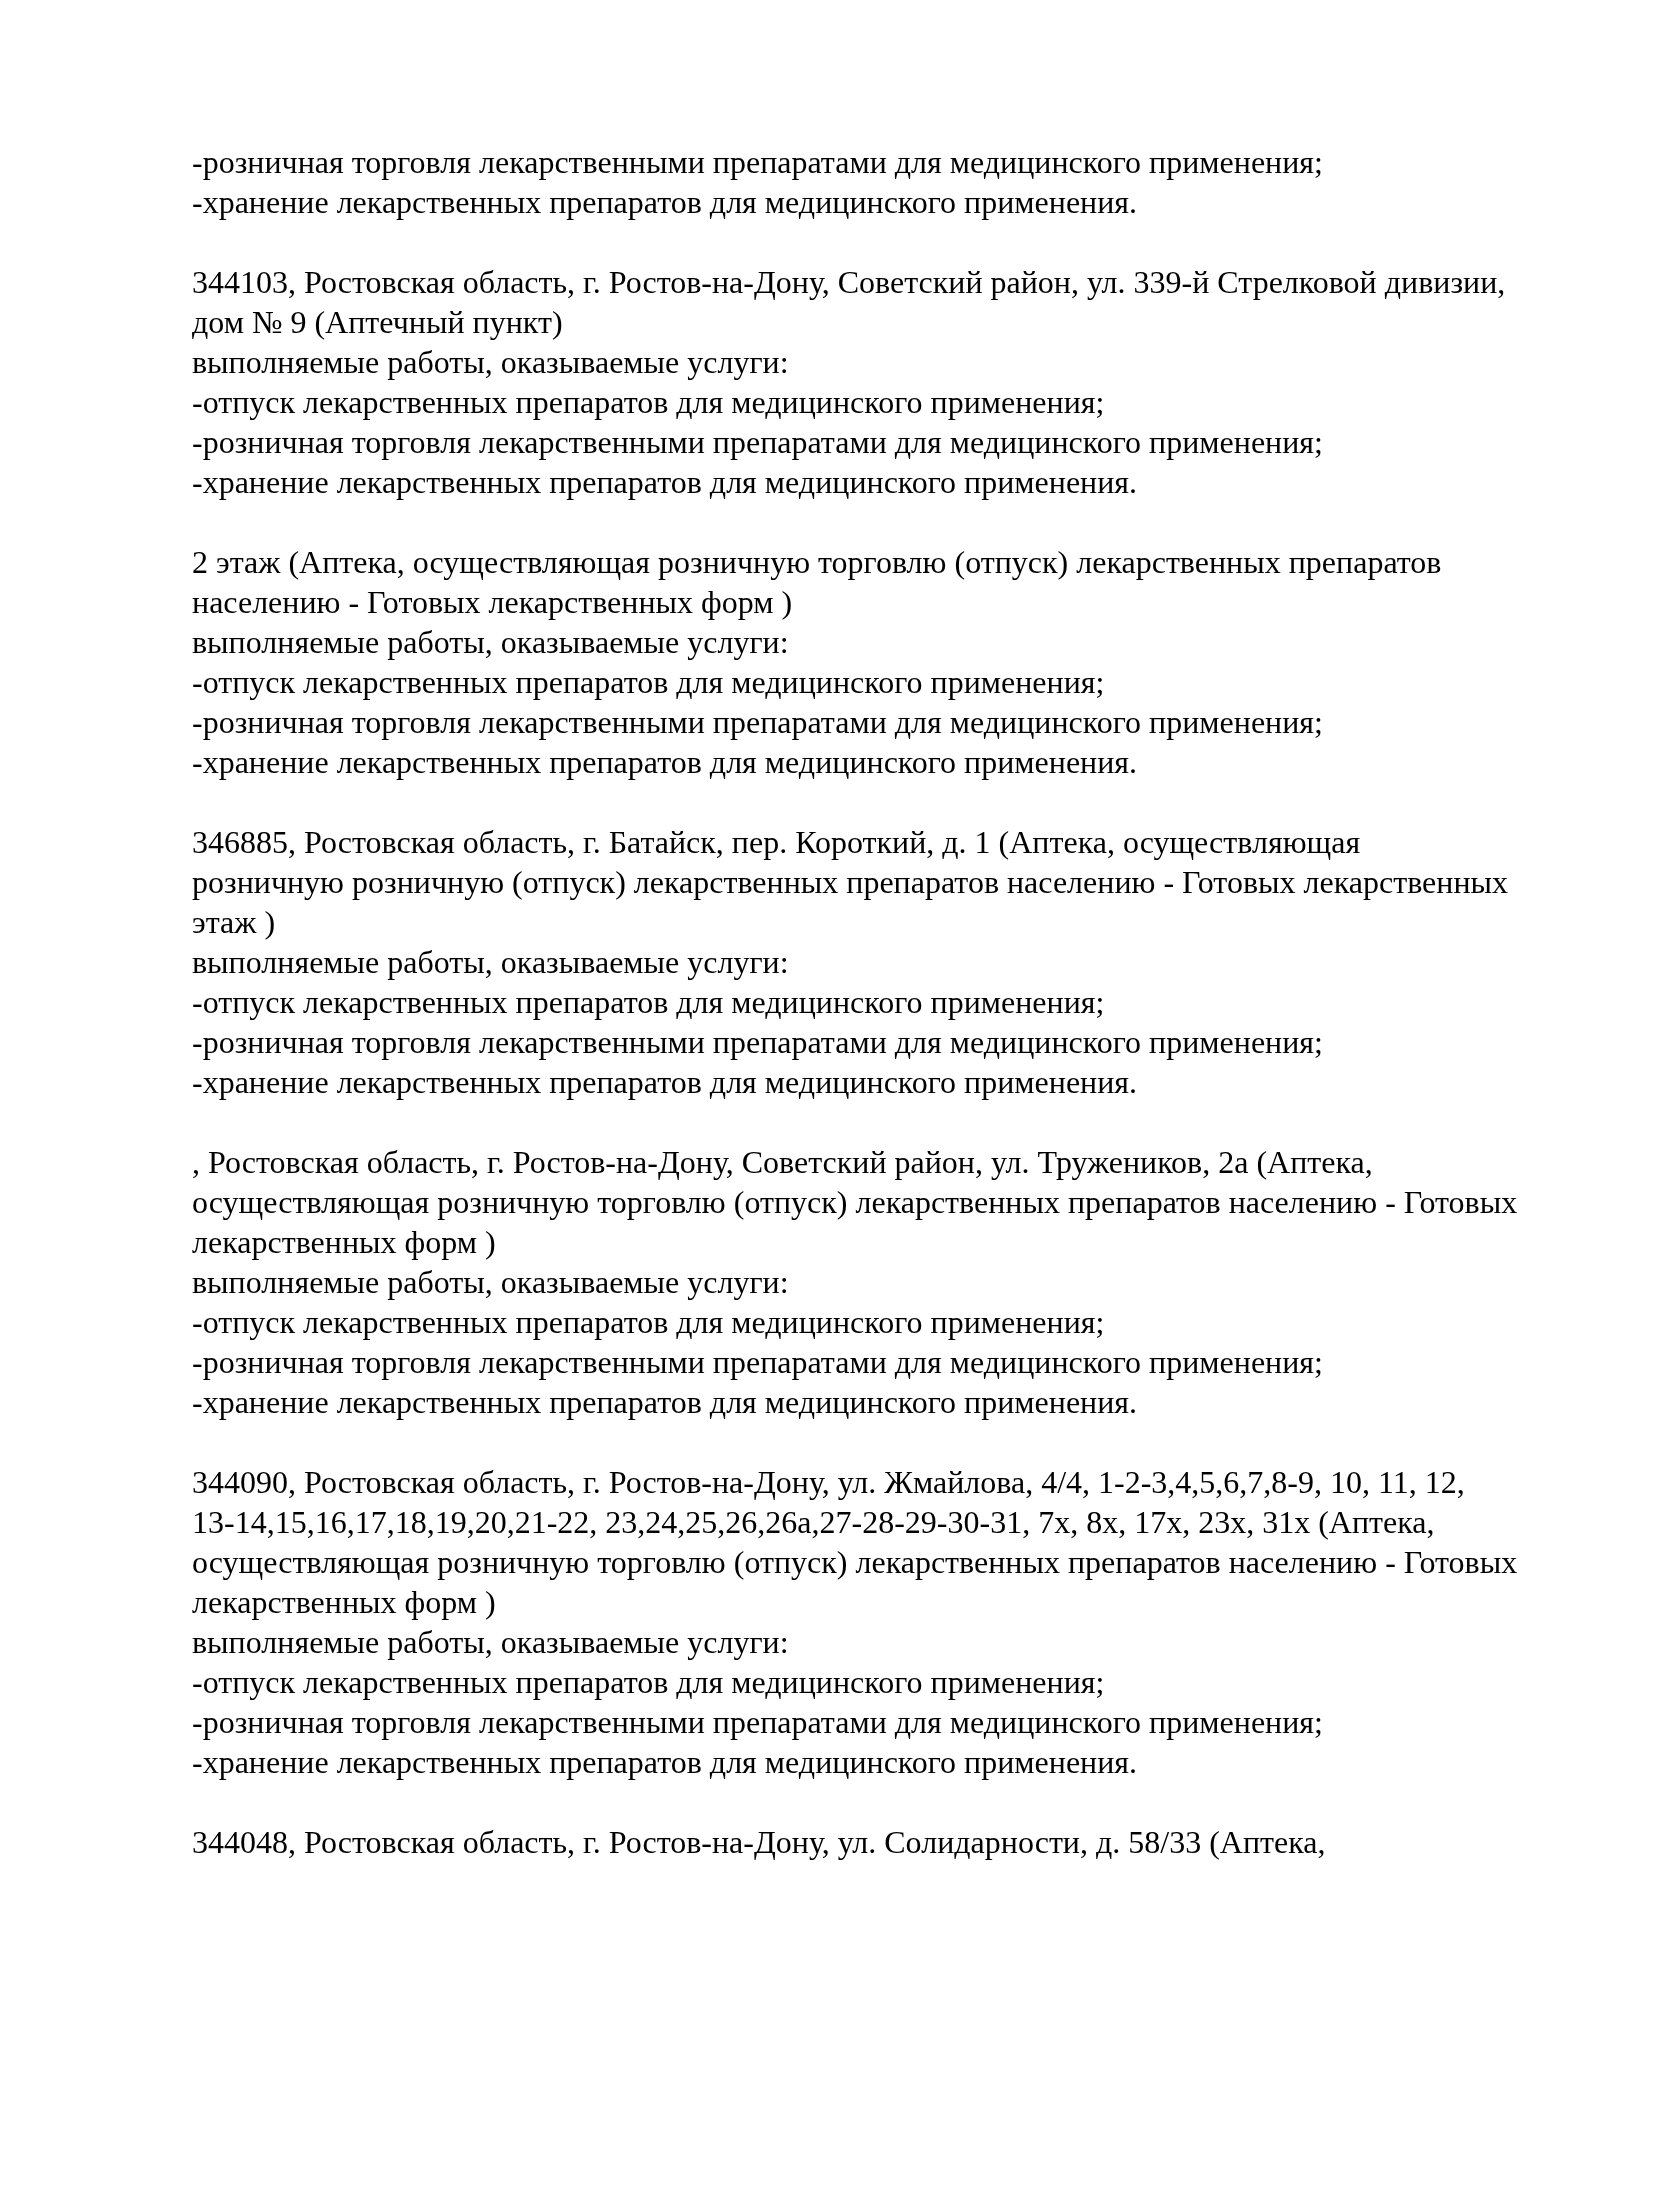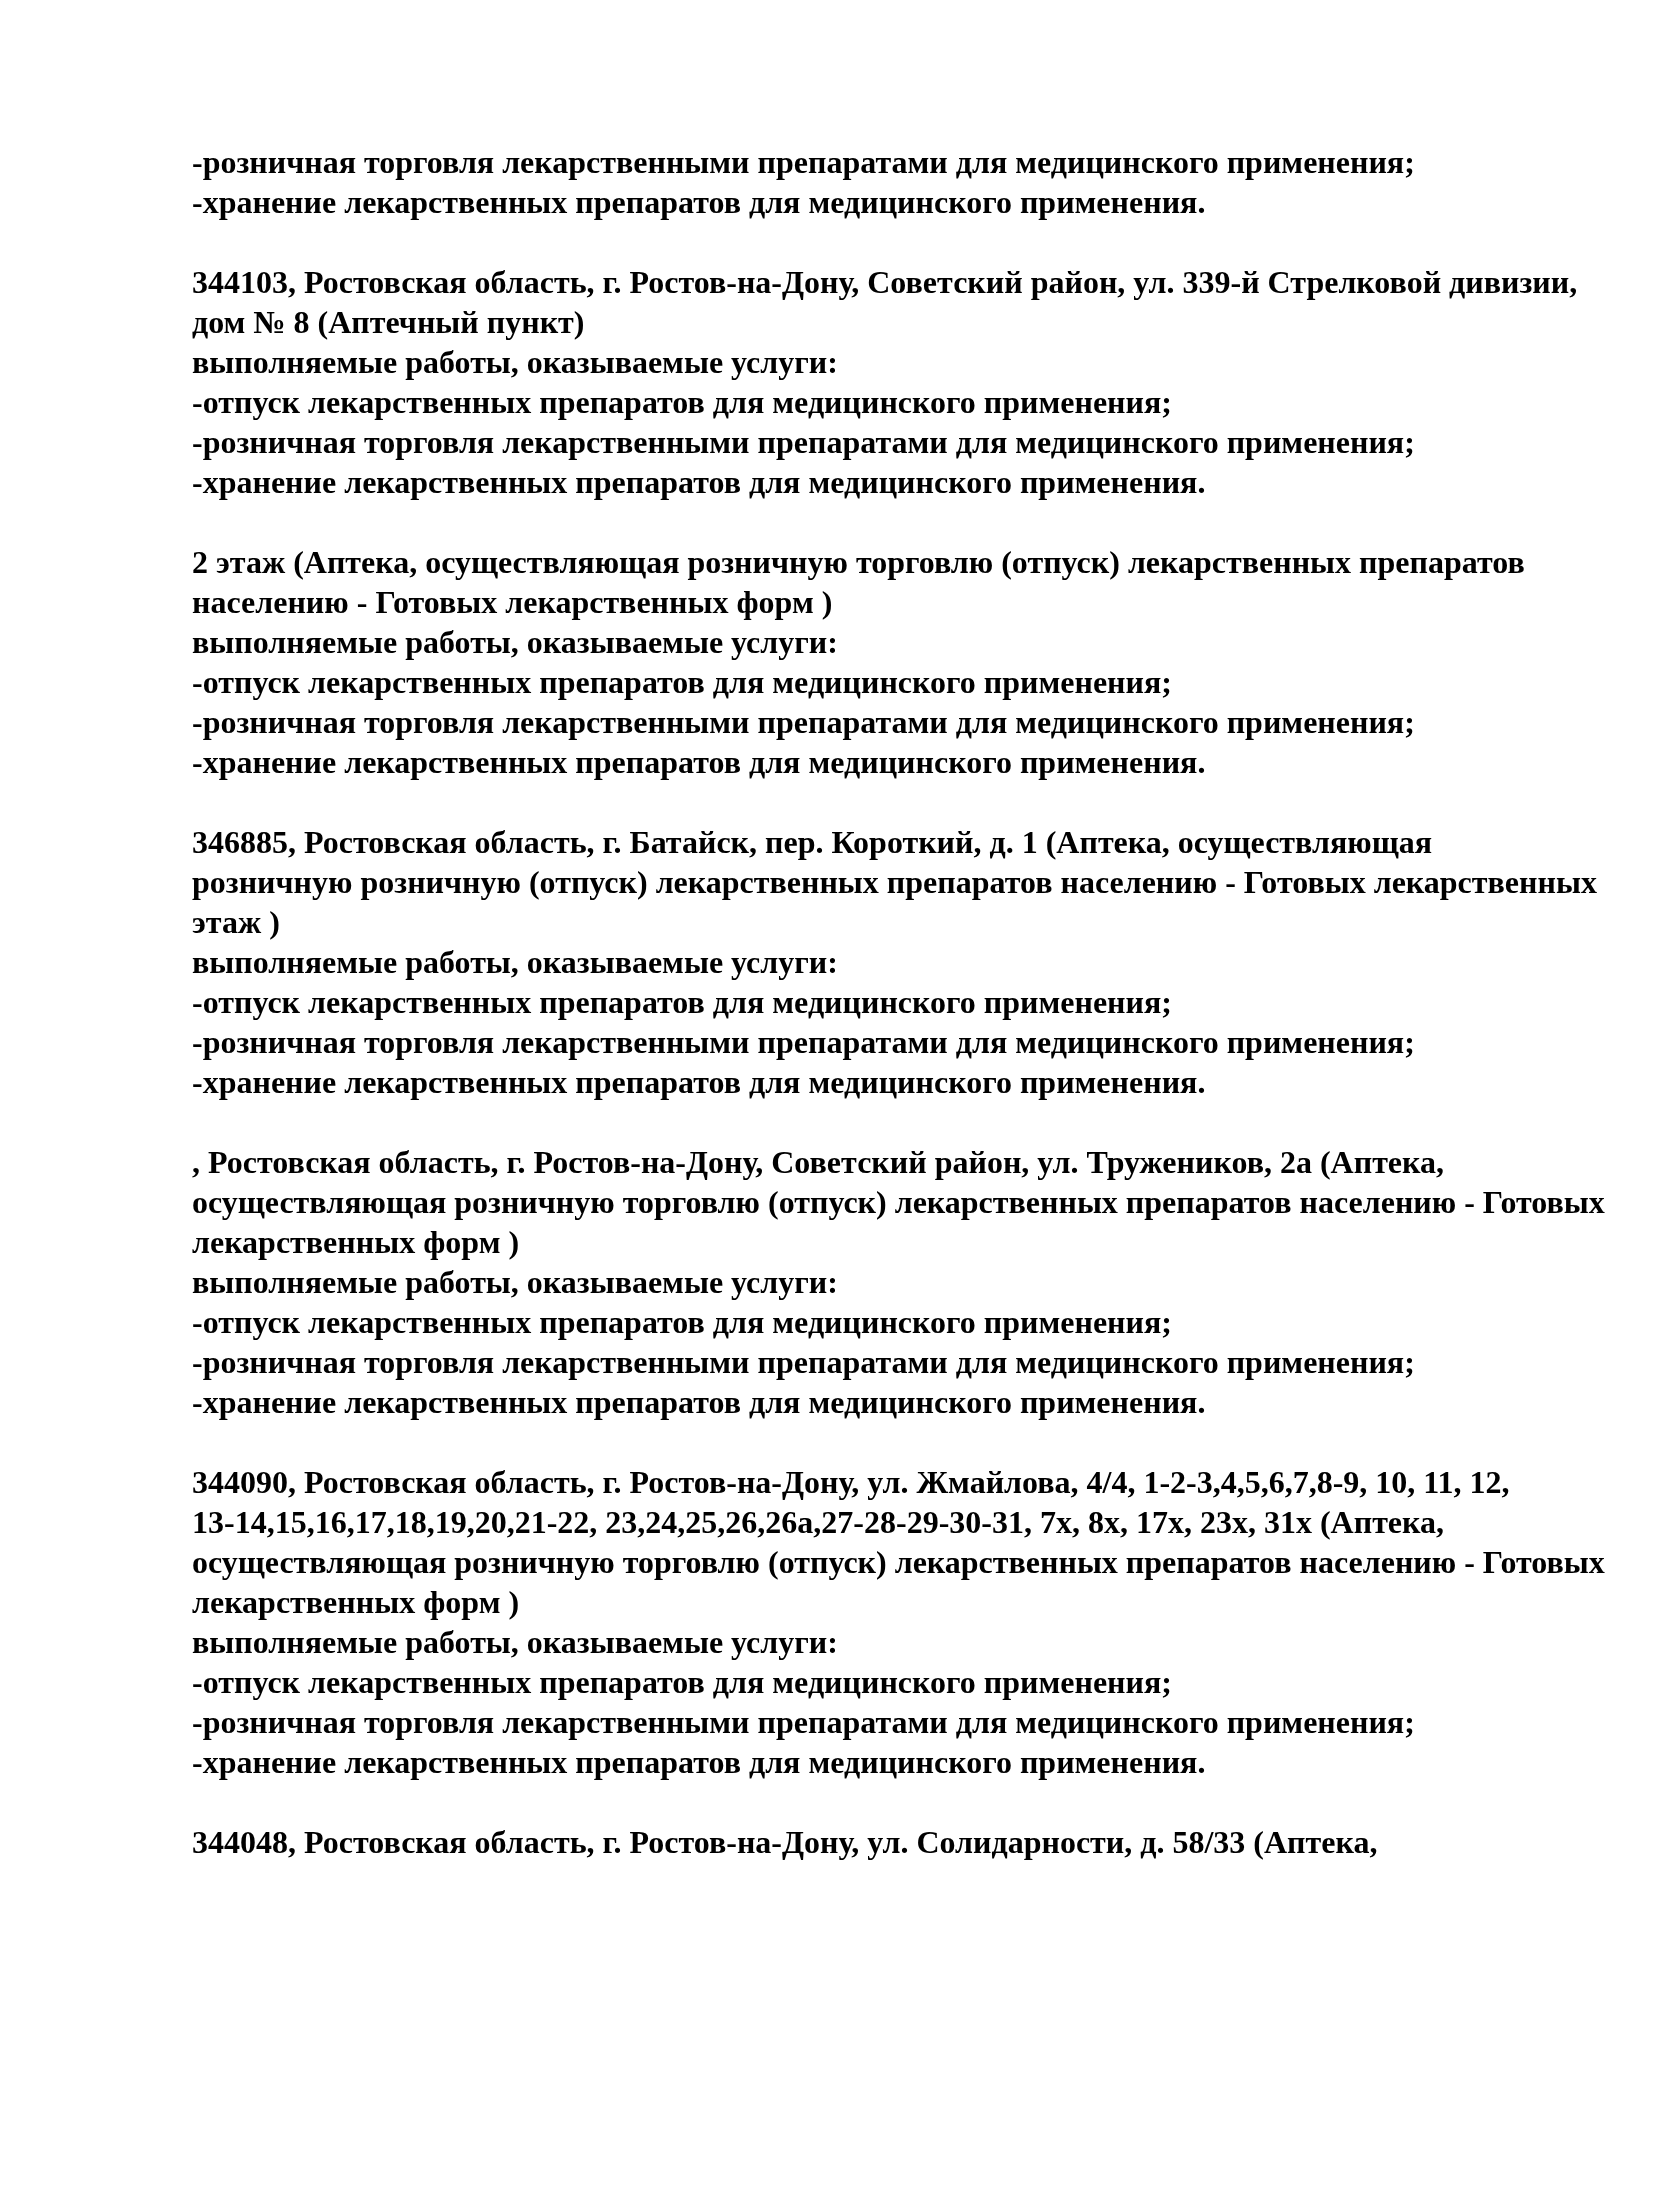--- a/index.html
+++ b/index.html
@@ -15,21 +15,21 @@
       position: relative;
       overflow: hidden;
     }
     .doc {
       position: absolute;
       left: 192px;
       top: 142px;
       width: 1387px;
       font-size: 32px;
       line-height: 40px;
-      font-weight: 700;
+      font-weight: 400;
     }
     .entry {
       margin: 0 0 40px 0;
       padding: 0;
     }
     .entry:last-child {
       margin-bottom: 0;
     }
     .line {
       white-space: nowrap;
@@ -41,21 +41,21 @@
 
 <div class="doc">
 
   <section class="entry">
     <div class="line">-розничная торговля лекарственными препаратами для медицинского применения;</div>
     <div class="line">-хранение лекарственных препаратов для медицинского применения.</div>
   </section>
 
   <section class="entry">
     <div class="line">344103, Ростовская область, г. Ростов-на-Дону, Советский район, ул. 339-й Стрелковой дивизии,</div>
-    <div class="line">дом № 8 (Аптечный пункт)</div>
+    <div class="line">дом № 9 (Аптечный пункт)</div>
     <div class="line">выполняемые работы, оказываемые услуги:</div>
     <div class="line">-отпуск лекарственных препаратов для медицинского применения;</div>
     <div class="line">-розничная торговля лекарственными препаратами для медицинского применения;</div>
     <div class="line">-хранение лекарственных препаратов для медицинского применения.</div>
   </section>
 
   <section class="entry">
     <div class="line">2 этаж (Аптека, осуществляющая розничную торговлю (отпуск) лекарственных препаратов</div>
     <div class="line">населению - Готовых лекарственных форм )</div>
     <div class="line">выполняемые работы, оказываемые услуги:</div>

